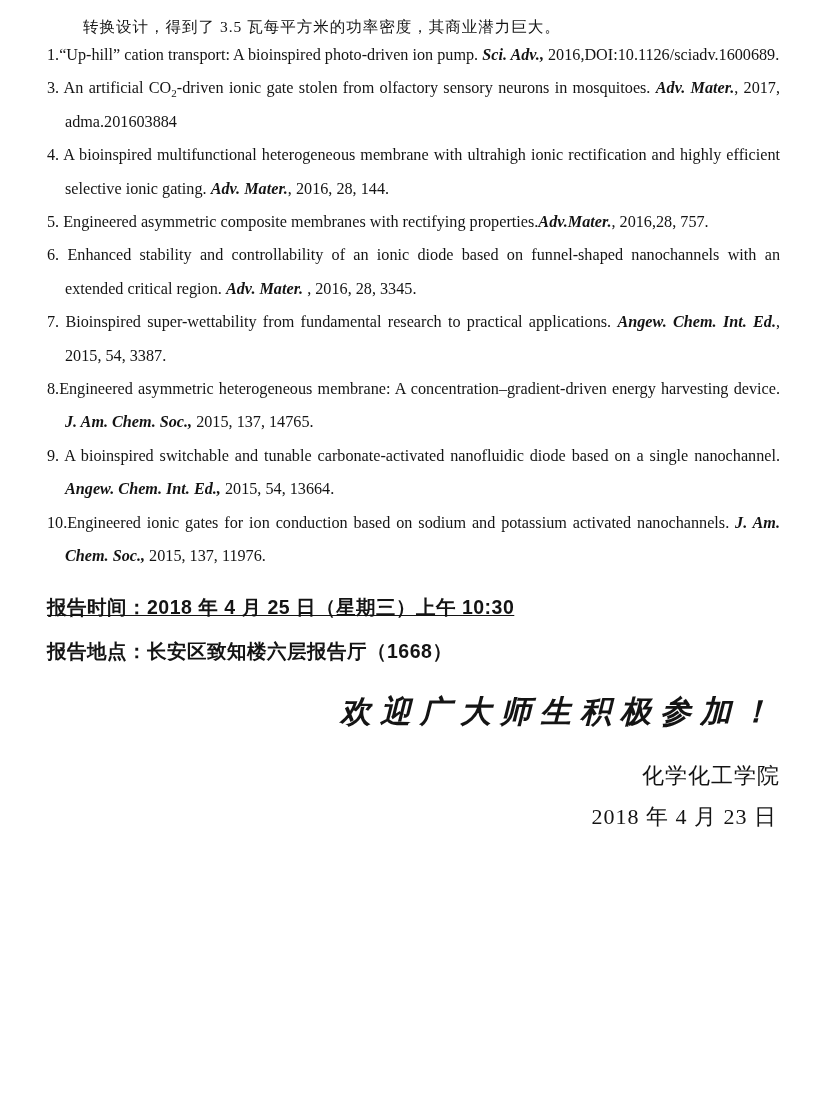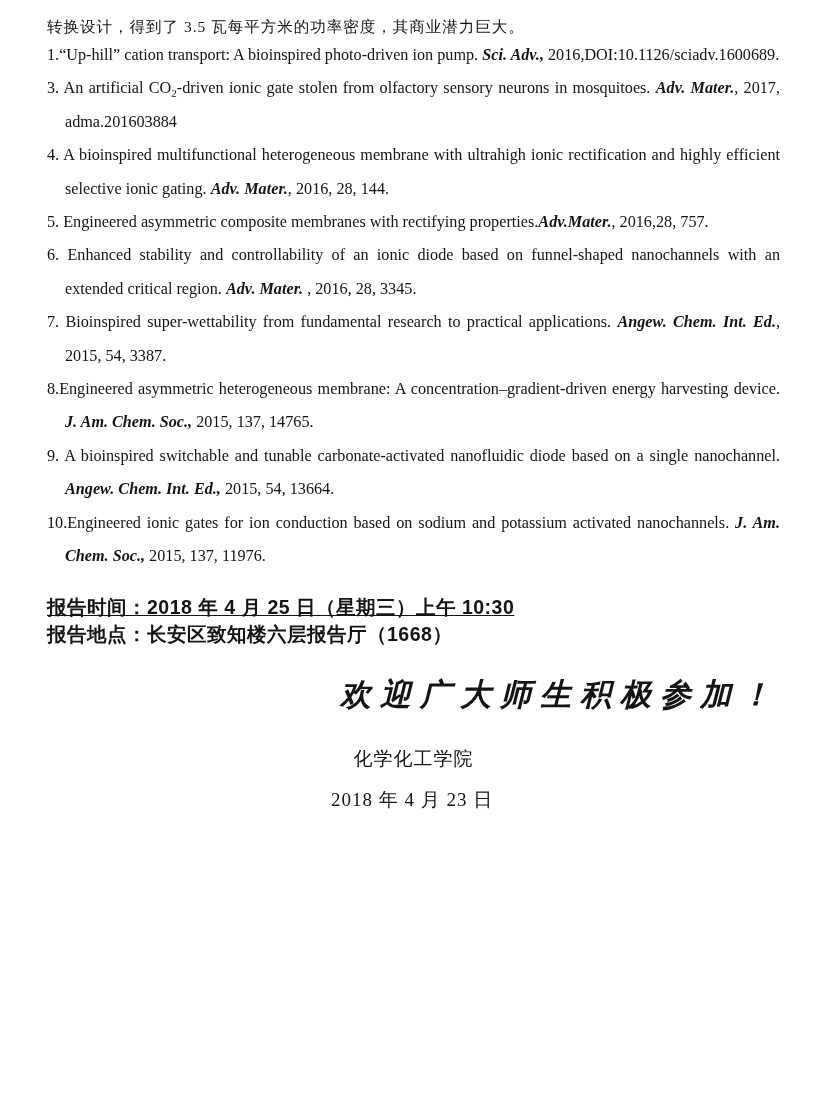--- a/index.html
+++ b/index.html
@@ -15,20 +15,21 @@
     width: 827px;
     height: 1105px;
     background: #ffffff;
     padding: 15px 47px 0 47px;
   }
   .intro-text {
     font-size: 15.5px;
     line-height: 1.55;
     letter-spacing: 1px;
     font-family: "Liberation Serif", serif;
+    margin-left: 36px;
   }
   .pub-heading {
     font-family: "Liberation Sans", sans-serif;
     font-weight: bold;
     font-size: 19.5px;
     letter-spacing: 1px;
     margin-top: 21px;
     margin-bottom: 7px;
   }
   .pub-list p {
@@ -46,35 +47,35 @@
     font-size: 11px;
     line-height: 0;
   }
   .meta-line {
     font-family: "Liberation Sans", sans-serif;
     font-weight: bold;
     font-size: 19.5px;
     letter-spacing: 0.5px;
   }
   .meta-time { margin-top: 20px; text-decoration: underline; }
-  .meta-venue { }
+  .meta-venue { margin-top: 17px; }
   .welcome-line {
     margin-top: 26px;
     text-align: right;
     font-family: "DejaVu Serif", cursive;
     font-weight: bold;
     font-style: italic;
     font-size: 31px;
     letter-spacing: 9px;
     text-indent: 9px; 
   }
   .signature-block {
     margin-top: 22px;
-    text-align: center;
-    font-size: 19px;
+    text-align: right;
+    font-size: 22px;
     line-height: 41px;
     font-family: "Liberation Serif", serif;
     letter-spacing: 1px;
   }
   .signature-block .sig-date {
     padding-right: 3px;
   }
 </style>
 </head>
 <body>

